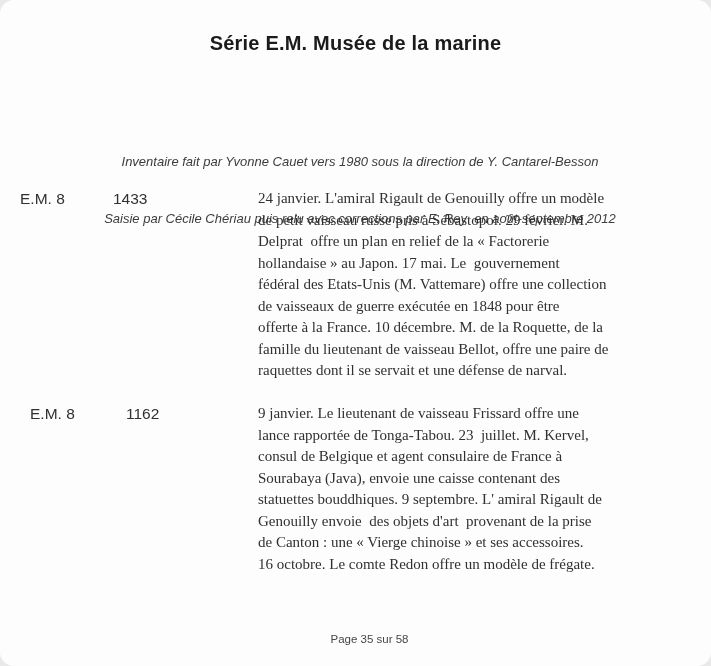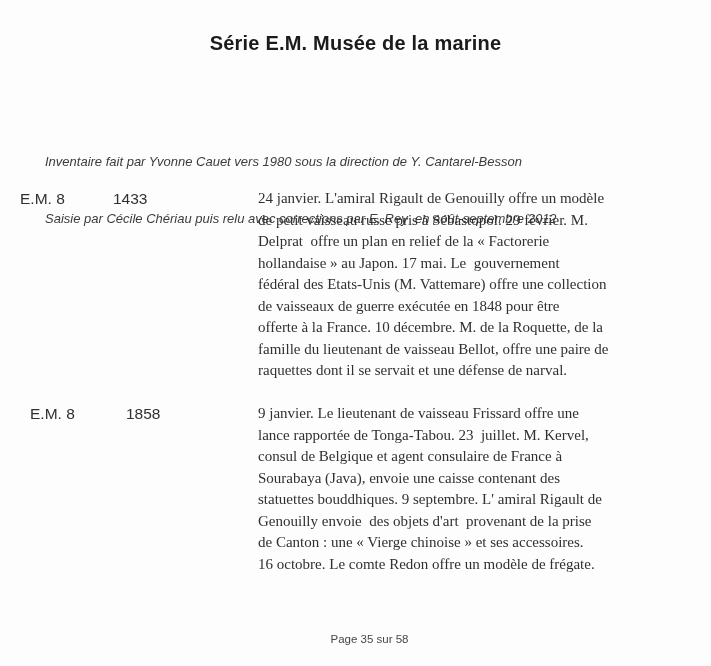--- a/index.html
+++ b/index.html
@@ -9,20 +9,21 @@
   }
   .page {
     position: relative;
     width: 711px;
     height: 666px;
     margin: 0 auto;
     background: var(--paper, #fdfdfd);
     font-family: "Liberation Sans", "DejaVu Sans", sans-serif;
     color: var(--ink, #303030);
     overflow: hidden;
+    border-radius: 14px;
   }
   .title-block {
     position: absolute;
     top: 30px;
     left: 0;
     width: 711px;
     text-align: center;
     font-weight: bold;
     font-size: 20px;
     line-height: 26px;
@@ -32,20 +33,21 @@
   .subtitle-block {
     position: absolute;
     top: 114px;
     left: 45px;
     width: 630px;
     font-style: italic;
     font-size: 13px;
     line-height: 19px;
     color: var(--subtitle_ink, #3c3c3c);
     white-space: pre-wrap;
+    text-align: center;
   }
   .entry {
     position: absolute;
     left: 0;
     width: 711px;
   }
   .entry-1 { top: 188px; }
   .entry-2 { top: 403px; }
   .entry .ref {
     position: absolute;
@@ -110,21 +112,21 @@
 hollandaise » au Japon. 17 mai. Le  gouvernement
 fédéral des Etats-Unis (M. Vattemare) offre une collection
 de vaisseaux de guerre exécutée en 1848 pour être
 offerte à la France. 10 décembre. M. de la Roquette, de la
 famille du lieutenant de vaisseau Bellot, offre une paire de
 raquettes dont il se servait et une défense de narval.</div>
   </div>
 
   <div class="entry entry-2">
     <span class="ref">E.M. 8</span>
-    <span class="year">1858</span>
+    <span class="year">1162</span>
     <div class="body-text">9 janvier. Le lieutenant de vaisseau Frissard offre une
 lance rapportée de Tonga-Tabou. 23  juillet. M. Kervel,
 consul de Belgique et agent consulaire de France à
 Sourabaya (Java), envoie une caisse contenant des
 statuettes bouddhiques. 9 septembre. L' amiral Rigault de
 Genouilly envoie  des objets d'art  provenant de la prise
 de Canton : une « Vierge chinoise » et ses accessoires.
 16 octobre. Le comte Redon offre un modèle de frégate.</div>
   </div>
 

